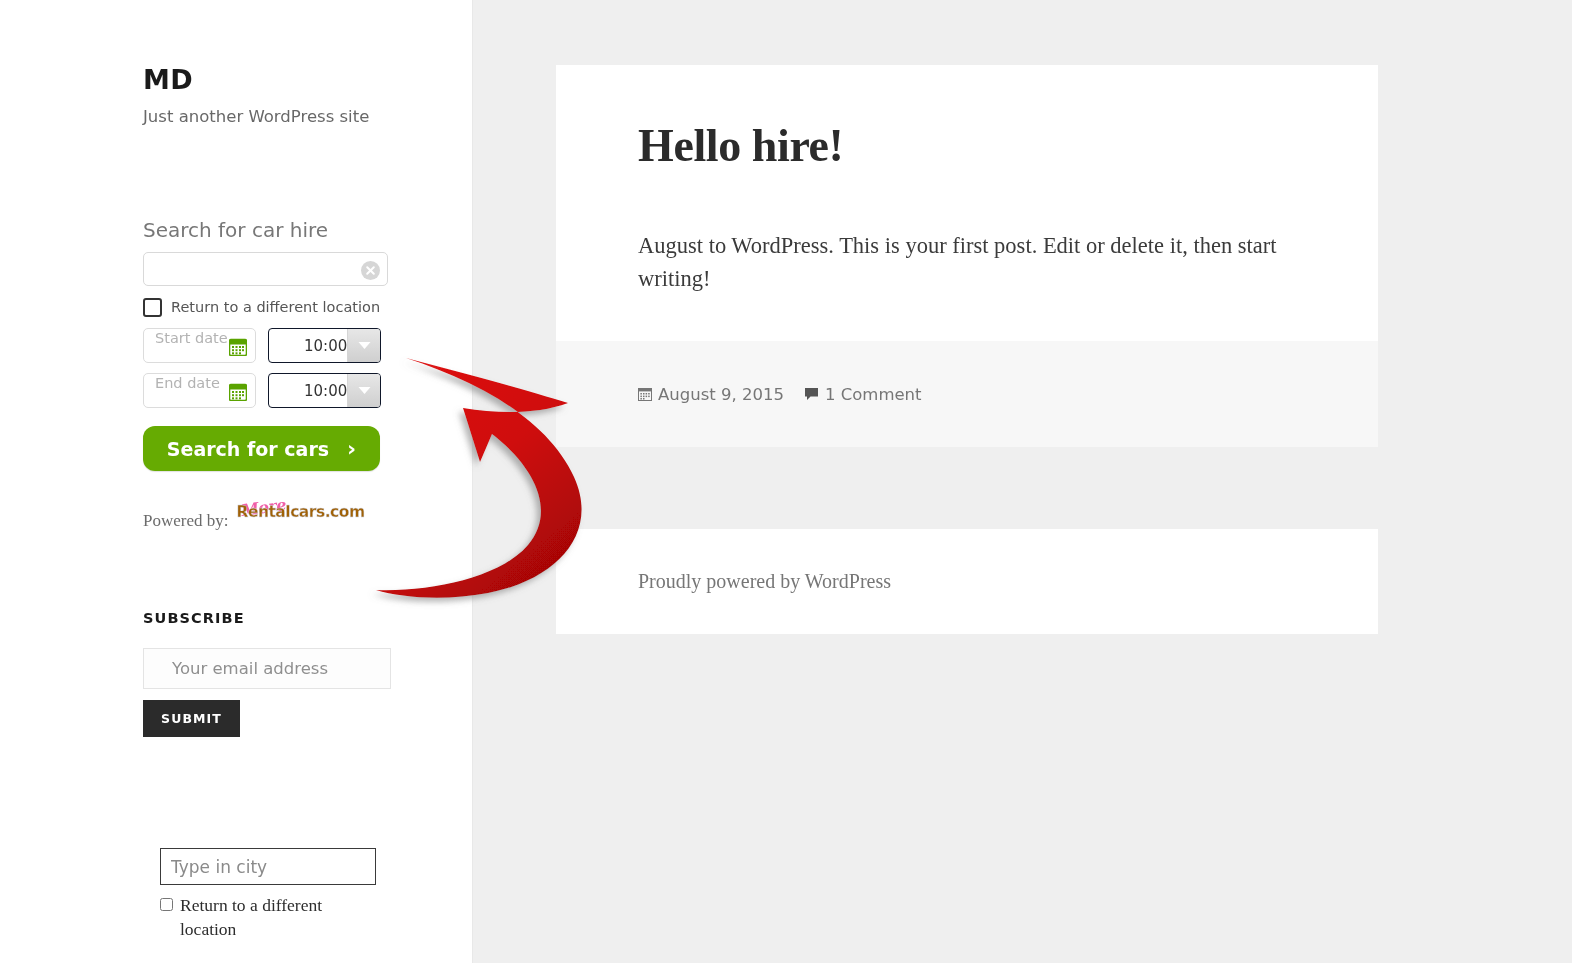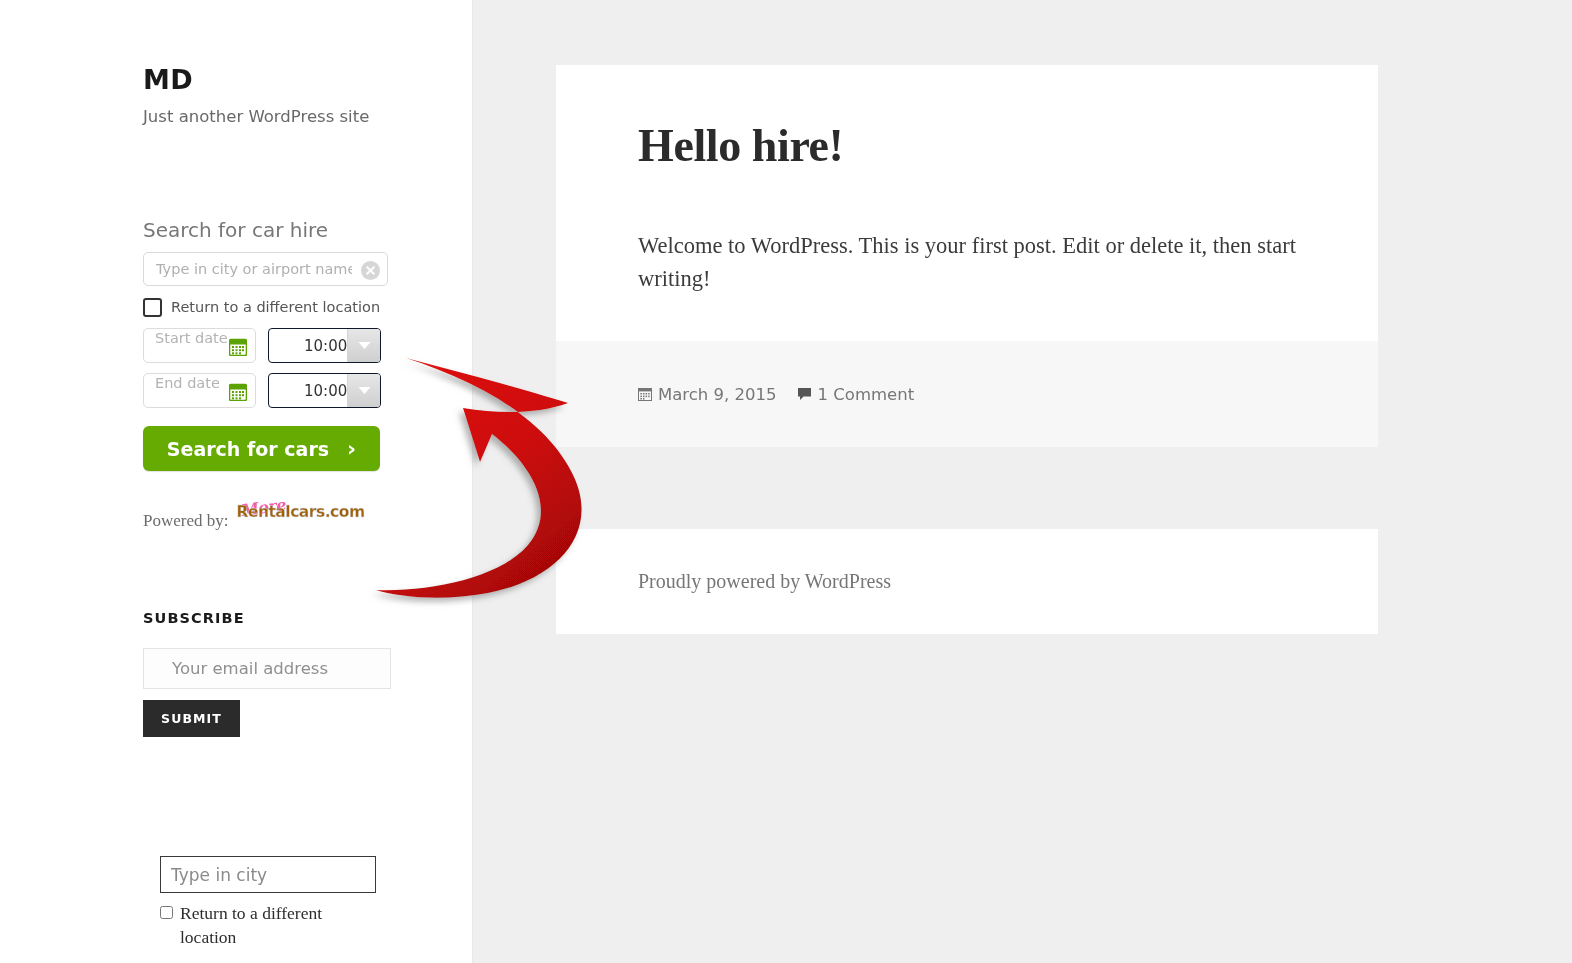--- a/index.html
+++ b/index.html
@@ -140,21 +140,21 @@
     border-left: 1px solid #d5d5d5;
     display: flex; align-items: center; justify-content: center;
     cursor: pointer;
   }
 
   .ch-submit {
     margin-top: 18px;
     width: 237px; height: 45px;
     background: #66ab02;
     border: 0;
-    border-radius: 6px;
+    border-radius: 12px;
     color: #fff;
     font-size: 19px;
     font-weight: bold;
     font-family: "DejaVu Sans", sans-serif;
     display: flex; align-items: center; justify-content: center;
     cursor: pointer;
     box-shadow: 0 1px 1px rgba(0,0,0,0.12);
   }
   .ch-submit .chev { margin-left: 18px; font-size: 22px; line-height: 1; }
 
@@ -230,21 +230,20 @@
   #citywidget { position: absolute; left: 160px; top: 848px; width: 230px; }
   .city-input {
     width: 216px; height: 37px;
     border: 1px solid #3a3a3a;
     background: #fff;
     padding: 0 10px;
     font-size: 17px;
     color: #444;
     outline: 0;
     font-family: "DejaVu Sans", sans-serif;
-    margin-top: 8px;
   }
   .city-input::placeholder { color: #8a8a8a; }
   .city-returnrow {
     margin-top: 9px;
     display: flex; align-items: flex-start;
     font-family: "Liberation Serif", serif;
     font-size: 17.5px;
     color: #2d2d2d;
     line-height: 1.35;
     width: 190px;
@@ -312,21 +311,20 @@
 <div id="sidebar">
 
   <div class="site-title">MD</div>
   <div class="site-desc">Just another WordPress site</div>
 
   <div id="carhire">
 
     <div class="ch-heading">Search for car hire</div>
 
     <div class="ch-location">
-      <input type="text" placeholder="Type in city or airport name" style="">
       <span class="clear-circle">
         <svg width="11" height="11" viewBox="0 0 11 11">
           <path d="M2.2 2.2 L8.8 8.8 M8.8 2.2 L2.2 8.8" stroke="#ffffff" stroke-width="2" stroke-linecap="round"></path>
         </svg>
       </span>
     </div>
 
     <div class="ch-returnrow">
       <span class="ch-checkbox"></span>
       <span class="ch-returnlabel">Return to a different location</span>
@@ -424,21 +422,21 @@
       <input type="checkbox" style="">
       <span>Return to a different location</span>
     </label>
   </div>
 </div>
 
 <div id="main">
 
   <article class="post-card">
     <h1 class="post-title">Hello hire!</h1>
-    <p class="post-body">Welcome to WordPress. This is your first post. Edit or delete it, then start writing!</p>
+    <p class="post-body">August to WordPress. This is your first post. Edit or delete it, then start writing!</p>
   </article>
 
   <div class="post-meta">
     <span class="meta-item">
       <span class="mi-icon">
         <svg width="14" height="14" viewBox="0 0 14 14">
           <rect x="0.5" y="1.5" width="13" height="12" fill="none" stroke="#767676" stroke-width="1"></rect>
           <rect x="1" y="2" width="12" height="2.4" fill="#767676"></rect>
           <g fill="#767676">
             <rect x="2.4" y="6" width="1.5" height="1.5"></rect>
@@ -447,21 +445,21 @@
               <rect x="10.2" y="6" width="1.5" height="1.5"></rect>
             <rect x="2.4" y="8.6" width="1.5" height="1.5"></rect>
               <rect x="5" y="8.6" width="1.5" height="1.5"></rect>
             <rect x="7.6" y="8.6" width="1.5" height="1.5"></rect>
               <rect x="10.2" y="8.6" width="1.5" height="1.5"></rect>
             <rect x="2.4" y="11" width="1.5" height="1.5"></rect>
               <rect x="5" y="11" width="1.5" height="1.5"></rect>
           </g>
         </svg>
       </span>
-      <span class="mi-text">March 9, 2015</span>
+      <span class="mi-text">August 9, 2015</span>
     </span>
     <span class="meta-item">
       <span class="mi-icon">
         <svg width="15" height="14" viewBox="0 0 15 14">
           <path d="M1 1 H14 V9.5 H6.5 L3 13 V9.5 H1 Z" fill="#555555"></path>
         </svg>
       </span>
       <span class="mi-text">1 Comment</span>
     </span>
   </div>

